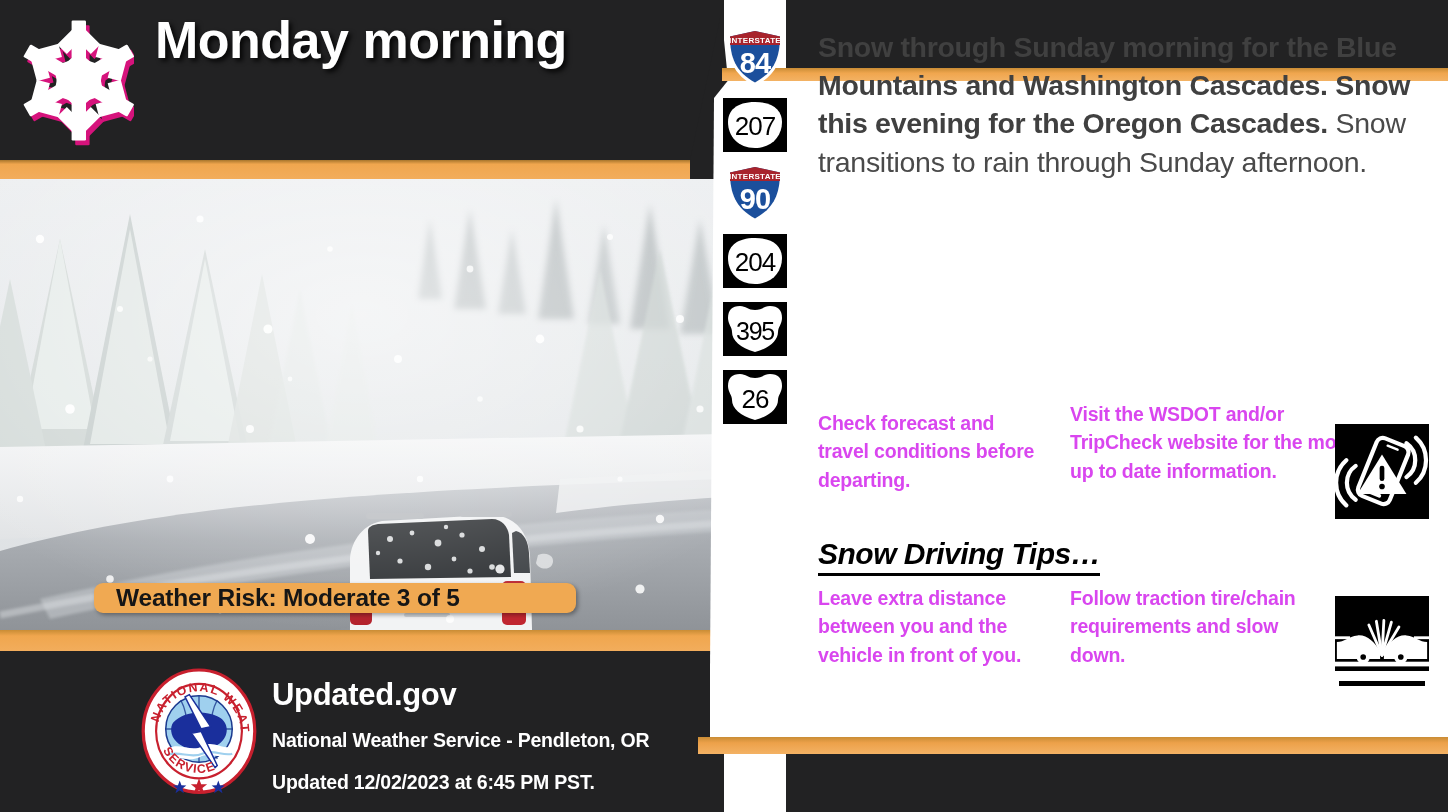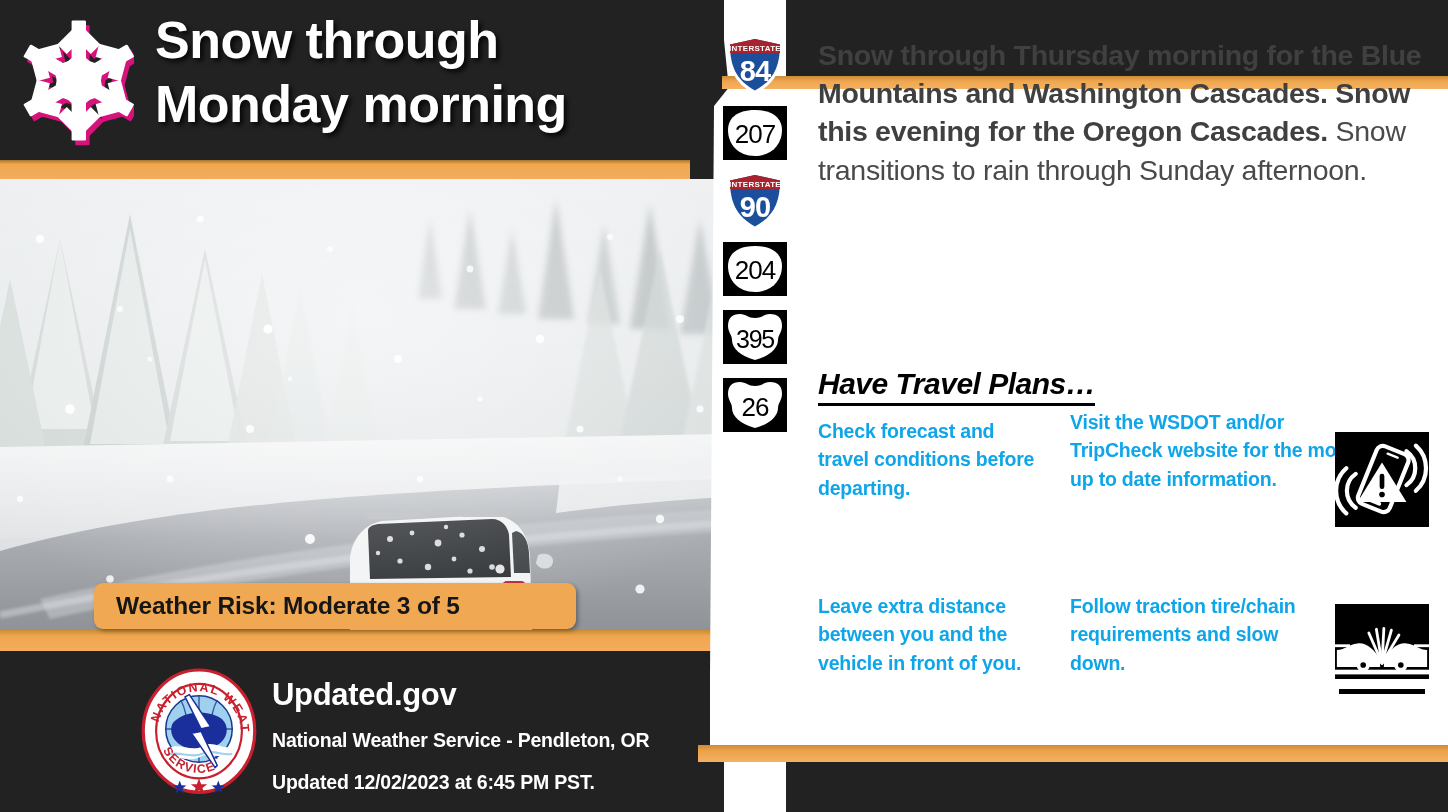--- a/index.html
+++ b/index.html
@@ -40,21 +40,21 @@
     position:absolute; left:0; top:160px; width:690px; height:19px; z-index:3;
     background:linear-gradient(to bottom,#a8762c 0%,#f0a64e 22%,#f2ad5c 100%);
   }
   .photo {
     position:absolute; left:0; top:179px; width:724px; height:451px; z-index:1;
     overflow:hidden; background:#e8eaec;
   }
   .photo svg { display:block; width:724px; height:451px; }
 
   .risk-badge {
-    position:absolute; left:94px; top:583px; width:482px; height:46px; z-index:6;
+    position:absolute; left:94px; top:583px; width:482px; height:30px; z-index:6;
     background:#f0a952; border-radius:9px;
     display:flex; align-items:center; padding-left:22px;
     box-shadow:2px 2px 4px rgba(0,0,0,0.35);
   }
   .risk-badge span {
     color:#161616; font-weight:bold; font-size:24.5px; letter-spacing:-0.2px;
   }
 
   .orange-bar-bot-left {
     position:absolute; left:0; top:630px; width:724px; height:21px; z-index:3;
@@ -74,21 +74,21 @@
   .footer-sub { font-size:19.5px; font-weight:bold; line-height:1.55; letter-spacing:-0.2px; margin-top:12px; }
 
   
   .wedge {
     position:absolute; left:636px; top:0px; width:150px; height:812px; z-index:2;
     background:#fff;
     clip-path:polygon(84px 0, 150px 0, 150px 812px, 30px 812px, 95px 660px, 95px 110px);
   }
 
   
-  .right-panel { position:absolute; left:710px; top:12px; width:738px; height:616px; z-index:4; }
+  .right-panel { position:absolute; left:710px; top:4px; width:738px; height:616px; z-index:4; }
 
   .right-white {
     position:absolute; left:0px; top:64px; width:738px; height:669px;
     background:#fff;
     clip-path:polygon(28px 0, 738px 0, 738px 669px, 0px 669px, 0px 600px, 4px 30px);
   }
   .orange-bar-top-right {
     position:absolute; left:12px; top:64px; width:726px; height:13px;
     background:linear-gradient(to bottom,#c98c35 0%,#f0a64e 40%,#f3b264 100%);
   }
@@ -113,21 +113,21 @@
   
   .sec-head {
     position:absolute; font-style:italic; font-weight:bold; color:#000;
     font-size:30px; letter-spacing:-0.5px;
     border-bottom:3px solid #000; padding-bottom:2px;
   }
   .sec-head-travel { left:108px; top:355px; }
   .sec-head-tips   { left:108px; top:533px; }
 
   .col-text {
-    position:absolute; color:#0ea5e9; font-weight:bold;
+    position:absolute; color:#d946ef; font-weight:bold;
     font-size:19.5px; line-height:1.46; letter-spacing:-0.2px;
   }
   .travel-col1 { left:108px; top:405px; width:230px; }
   .travel-col2 { left:360px; top:396px; width:290px; }
   .tips-col1   { left:108px; top:580px; width:250px; }
   .tips-col2   { left:360px; top:580px; width:250px; }
 
   .icon-box { position:absolute; width:94px; height:90px; background:#000; }
   .icon-phone { left:625px; top:420px; height:95px; }
   .icon-crash { left:625px; top:592px; height:75px; }
@@ -357,21 +357,20 @@
               <path d="M50 2 L32 20 L40 28 L50 18 L60 28 L68 20Z"></path>
               <path d="M50 98 L32 80 L40 72 L50 82 L60 72 L68 80Z"></path>
               <path d="M50 26 L34 40 L42 47 L50 40 L58 47 L66 40Z"></path>
               <path d="M50 74 L34 60 L42 53 L50 60 L58 53 L66 60Z"></path>
             </g>
           </g>
         </g>
       </svg>
     </div>
     <div class="title-text">
-      <span class="title-line">Snow through</span>
       <span class="title-line">Monday morning</span>
     </div>
 
     <div class="footer-band"></div>
     <div class="logo-nws">
       <svg viewBox="0 0 110 120">
         <defs>
           <path id="arcTop" d="M 16 64 A 39 39 0 0 1 94 64"></path>
           <path id="arcBot" d="M 18 64 A 37 37 0 0 0 92 64"></path>
         </defs>
@@ -471,24 +470,23 @@
       <div class="shield">
         <svg viewBox="0 0 70 62">
           <rect x="3" y="4" width="64" height="54" fill="#000000"></rect>
           <path d="M20 8 C 26 8, 28 12, 35 12 C 42 12, 44 8, 50 8 C 58 8, 62 12, 62 20 C 62 26, 58 29, 58 34 C 58 42, 50 50, 35 54 C 20 50, 12 42, 12 34 C 12 29, 8 26, 8 20 C 8 12, 12 8, 20 8Z" fill="#ffffff"></path>
           <text x="35" y="42" font-family="Liberation Sans, sans-serif" font-size="26" font-weight="normal" fill="#000000" text-anchor="middle" letter-spacing="-1">26</text>
         </svg>
       </div>
     </div>
 
     <div class="headline">
-      <b>Snow through Thursday morning for the Blue Mountains and Washington Cascades. Snow this evening for the Oregon Cascades.</b><span class="reg">  Snow transitions to rain through Sunday afternoon.</span>
-    </div>
-
-    <div class="sec-head sec-head-travel">Have Travel Plans…</div>
+      <b>Snow through Sunday morning for the Blue Mountains and Washington Cascades. Snow this evening for the Oregon Cascades.</b><span class="reg">  Snow transitions to rain through Sunday afternoon.</span>
+    </div>
+
     <div class="col-text travel-col1">Check forecast and travel conditions before departing.</div>
     <div class="col-text travel-col2">Visit the WSDOT and/or TripCheck website for the most up to date information.</div>
     <div class="icon-box icon-phone">
       <svg viewBox="0 0 100 100">
         <rect width="100" height="100" fill="#000000"></rect>
         <g transform="rotate(22 50 50)">
           <rect x="33" y="16" width="36" height="66" rx="7" fill="none" stroke="#ffffff" stroke-width="4.5"></rect>
           <rect x="43" y="73" width="16" height="4" rx="2" fill="#ffffff"></rect>
           <rect x="44" y="21" width="14" height="2.6" rx="1.3" fill="#ffffff"></rect>
         </g>
@@ -502,20 +500,21 @@
           <path d="M12 38 A 32 32 0 0 0 12 86"></path>
         </g>
 
         <g fill="none" stroke="#ffffff" stroke-width="4.5" stroke-linecap="round">
           <path d="M76 20 A 22 22 0 0 1 76 56"></path>
           <path d="M86 14 A 32 32 0 0 1 86 62"></path>
         </g>
       </svg>
     </div>
 
+    <div class="sec-head sec-head-tips">Snow Driving Tips…</div>
     <div class="col-text tips-col2">Follow traction tire/chain requirements and slow down.</div>
     <div class="col-text tips-col1">Leave extra distance between you and the vehicle in front of you.</div>
     <div class="icon-box icon-crash">
       <svg viewBox="0 0 100 78">
         <rect width="100" height="78" fill="#000000"></rect>
 
         <g stroke="#ffffff" stroke-width="3" stroke-linecap="round">
           <path d="M50 62 L36 30"></path>
             <path d="M50 62 L44 26"></path>
             <path d="M50 62 L52 25"></path>

